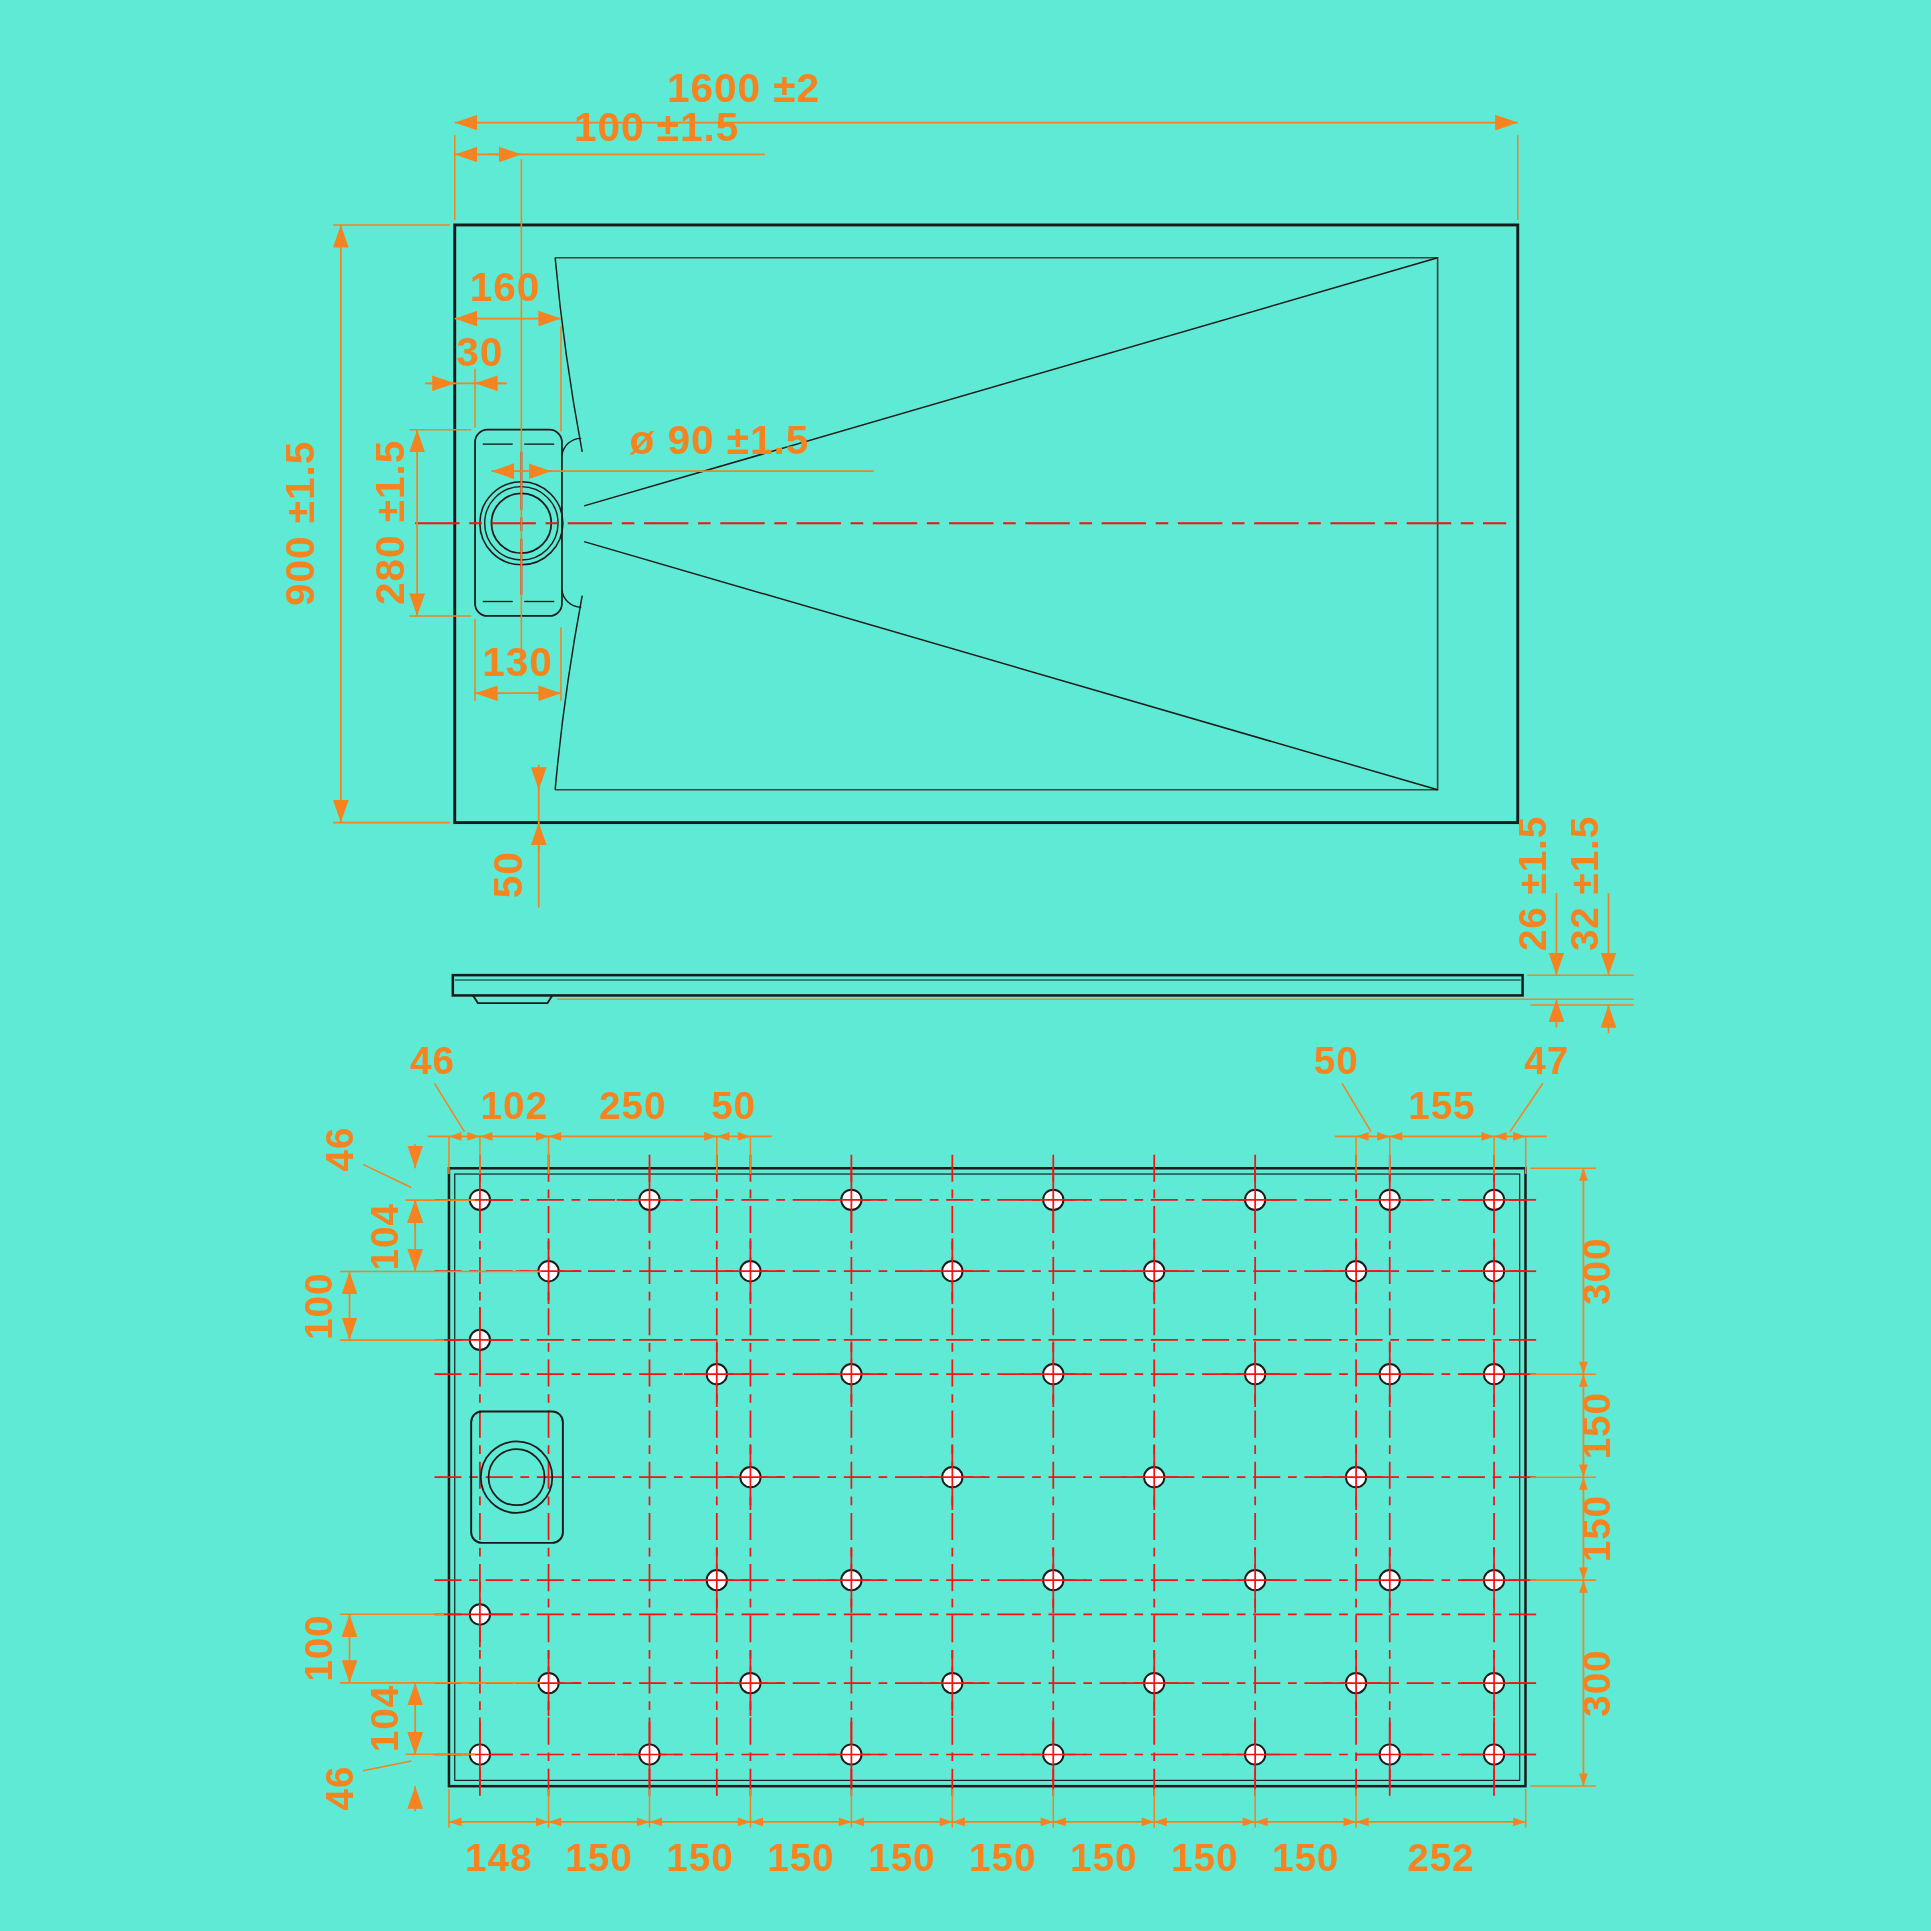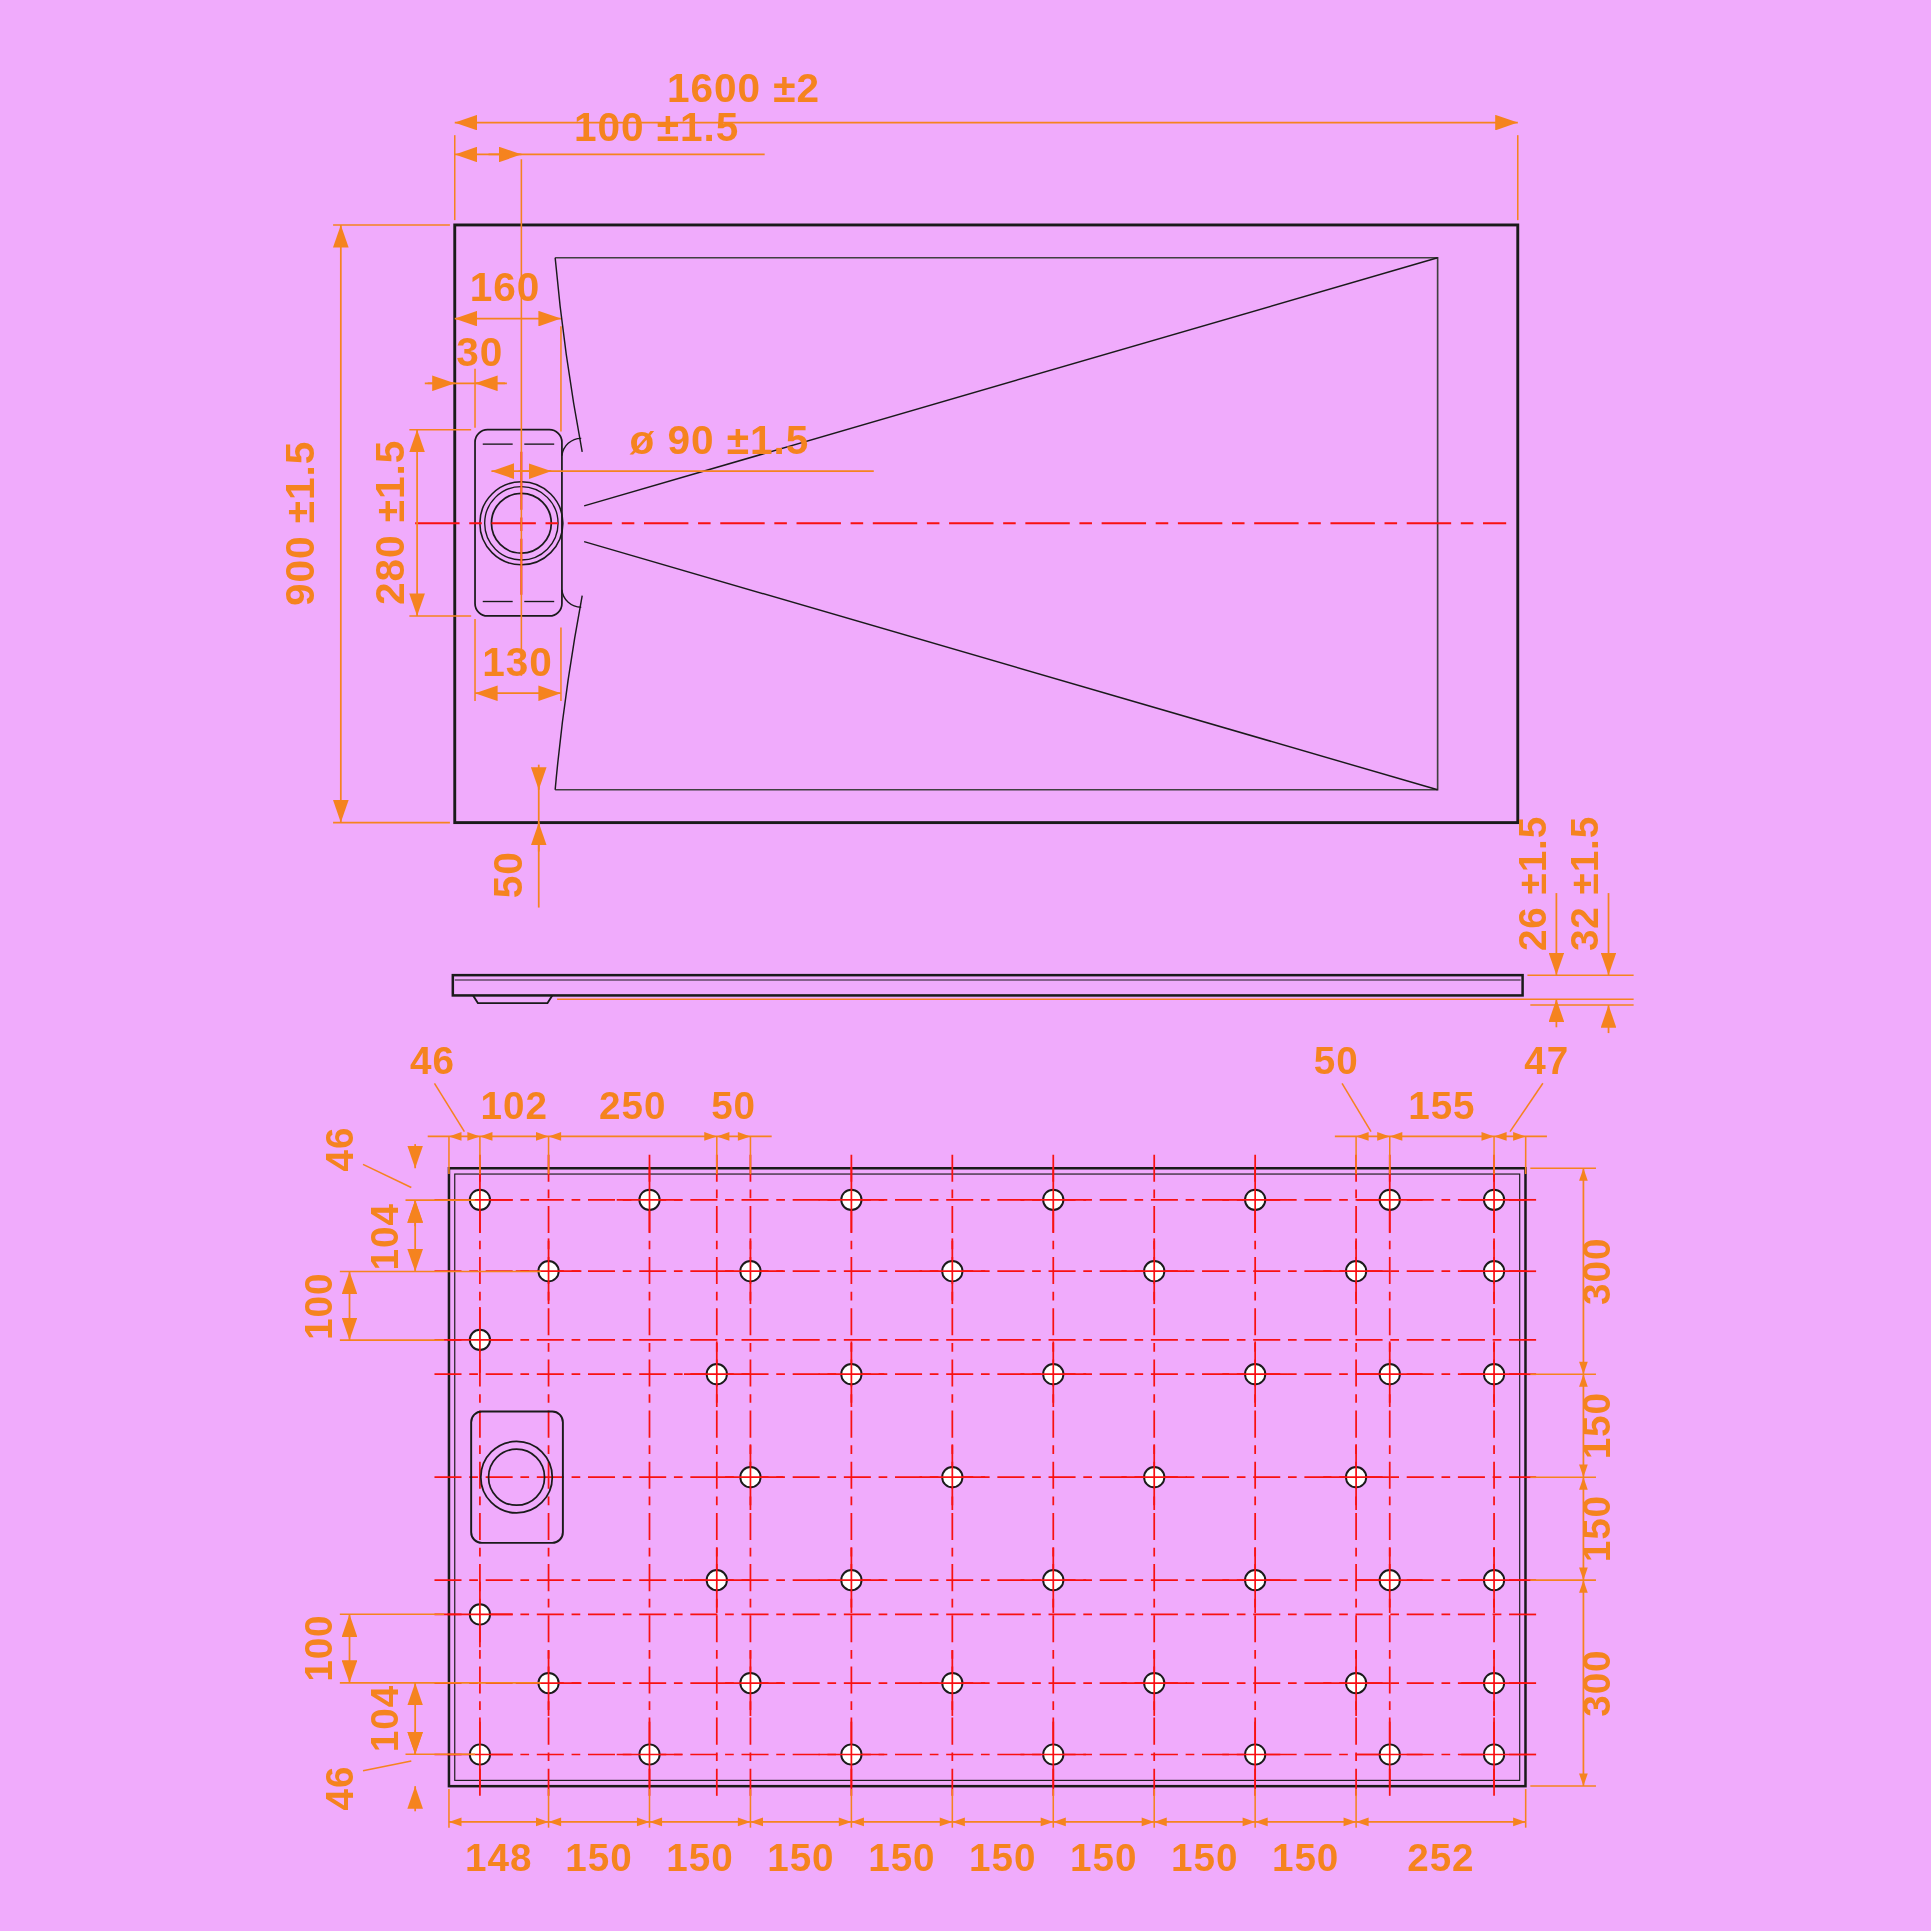--- a/index.html
+++ b/index.html
@@ -1,17 +1,17 @@
 <!DOCTYPE html>
 <html><head>
 <meta charset="utf-8">
 <style>
   :root{ --orange:#F5831F; --red:#F81111; --ink:#1a1a1a; }
   html,body{margin:0;padding:0;background:#ffffff;}
-  #stage{width:1931px;height:1931px;position:relative;background:#f0abfc;}
+  #stage{width:1931px;height:1931px;position:relative;background:#5eead4;}
   svg{display:block;}
   .oline{stroke:var(--orange);stroke-width:1.6;fill:none;}
   .odim{stroke:var(--orange);stroke-width:1.8;fill:none;}
   .black{stroke:var(--ink);fill:none;}
   .gray{stroke:#3f3f3f;fill:none;}
   .redln{stroke:var(--red);stroke-width:2;fill:none;}
   text.dim{font-family:"Liberation Sans",sans-serif;font-weight:600;font-size:42px;fill:var(--orange);letter-spacing:1px;}
   text.dim.sm{font-size:40px;}
 </style>
 </head>

